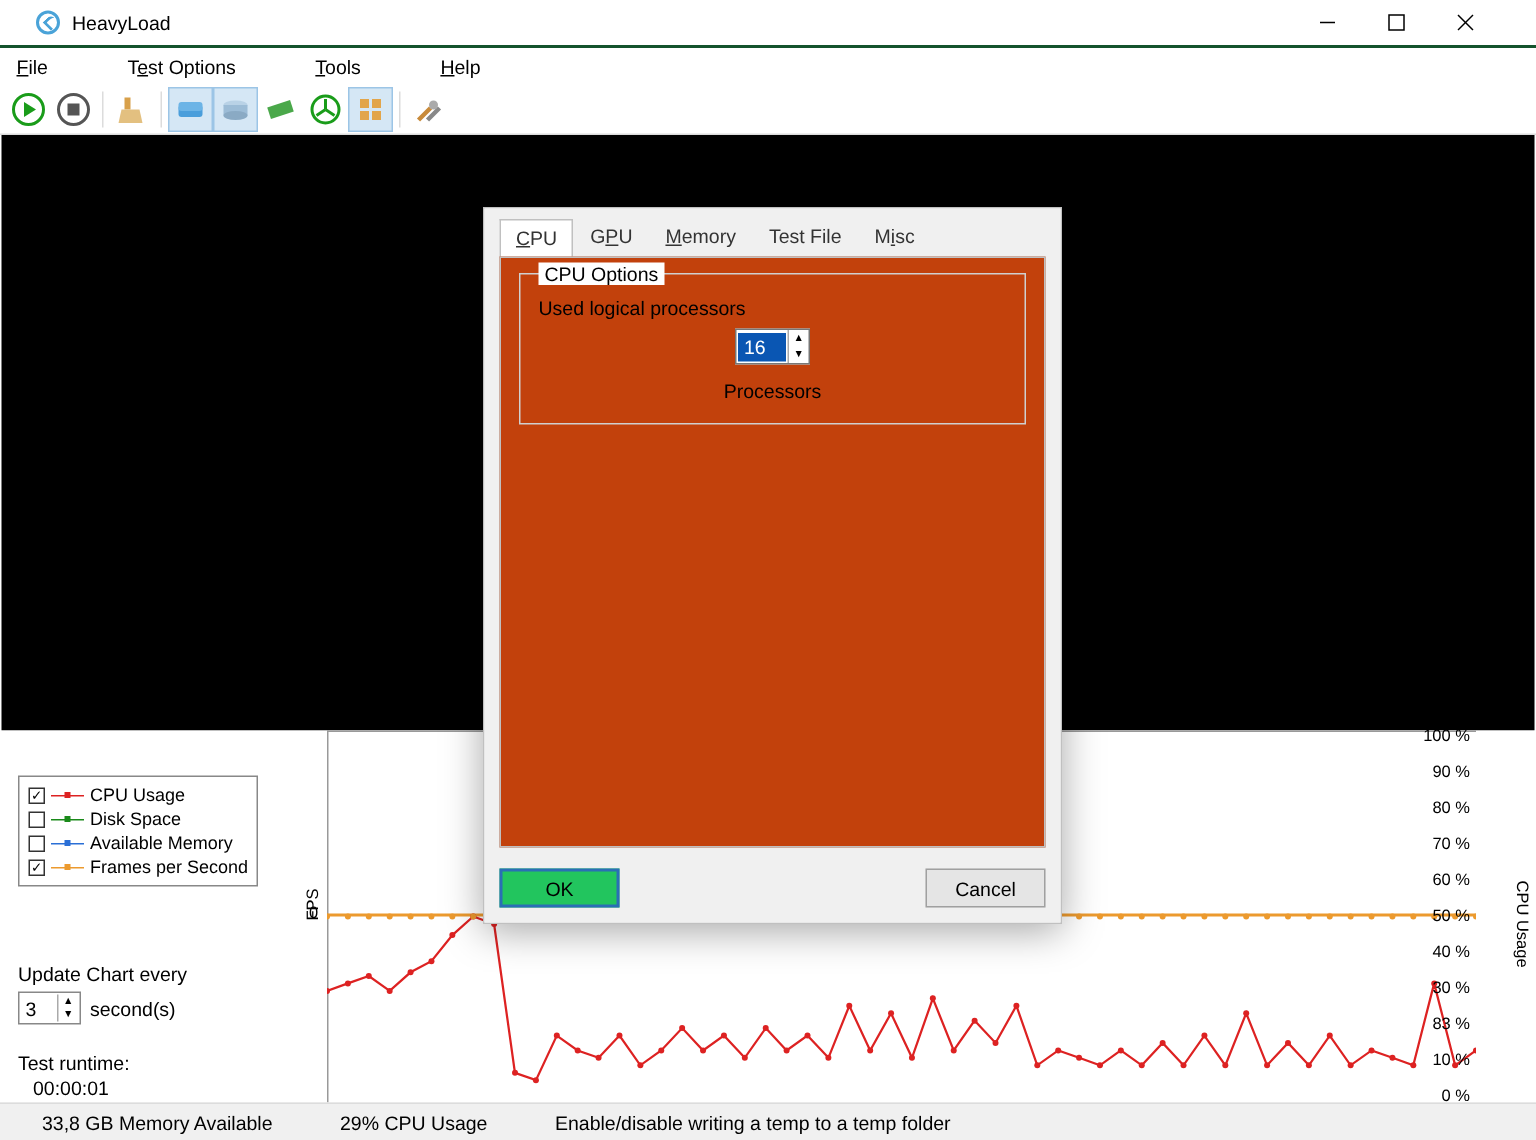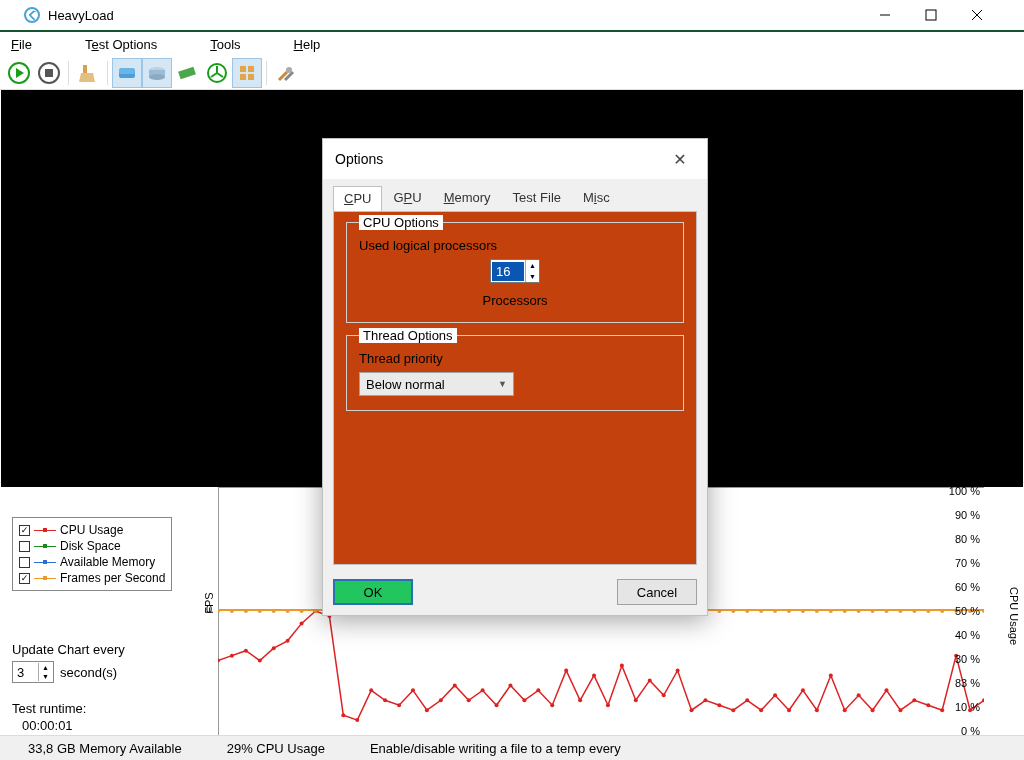--- a/index.html
+++ b/index.html
@@ -372,28 +372,24 @@
     <div class="right-ticks" style="top: 142px;">40 %</div>
     <div class="right-ticks" style="top: 166px;">30 %</div>
     <div class="right-ticks" style="top: 190px;">83 %</div>
     <div class="right-ticks" style="top: 214px;">10 %</div>
     <div class="right-ticks" style="top: 238px;">0 %</div>
   </div>
 
 <div class="statusbar">
   <div class="status-cell">33,8 GB Memory Available</div>
   <div class="status-cell">29% CPU Usage</div>
-  <div class="status-cell" style="flex:1">Enable/disable writing a file to a temp every</div>
+  <div class="status-cell" style="flex:1">Enable/disable writing a temp to a temp folder</div>
 </div>
 
 <div class="dialog">
-  <div class="dlg-title">
-    <span>Options</span>
-    <div class="dlg-close">✕</div>
-  </div>
   <div class="dlg-body">
     <div class="tab-strip">
       <div class="tab active"><span class="ul">C</span>PU</div>
       <div class="tab">G<span class="ul">P</span>U</div>
       <div class="tab"><span class="ul">M</span>emory</div>
       <div class="tab"><span>Test File</span></div>
       <div class="tab">M<span class="ul">i</span>sc</div>
     </div>
     <div class="tab-panel">
       <div class="fieldset">
@@ -405,29 +401,19 @@
               <span class="val">16</span>
               <div class="arrows">
                   <div>▲</div>
                   <div>▼</div>
                 </div>
             </div>
             <span>Processors</span>
           </div>
         </div>
       </div>
-      <div class="fieldset">
-        <span class="legend-t">Thread Options</span>
-        <div class="content">
-          <div class="field-label"><span class="ul">T</span>hread priority</div>
-          <div class="combo">
-            <span>Below normal</span>
-            <span style="font-size:9px;color:#555">▼</span>
-          </div>
-        </div>
-      </div>
     </div>
     <div class="dlg-buttons">
       <button class="dlg-btn primary">OK</button>
       <button class="dlg-btn">Cancel</button>
     </div>
   </div>
 </div>
 
 </body></html>

